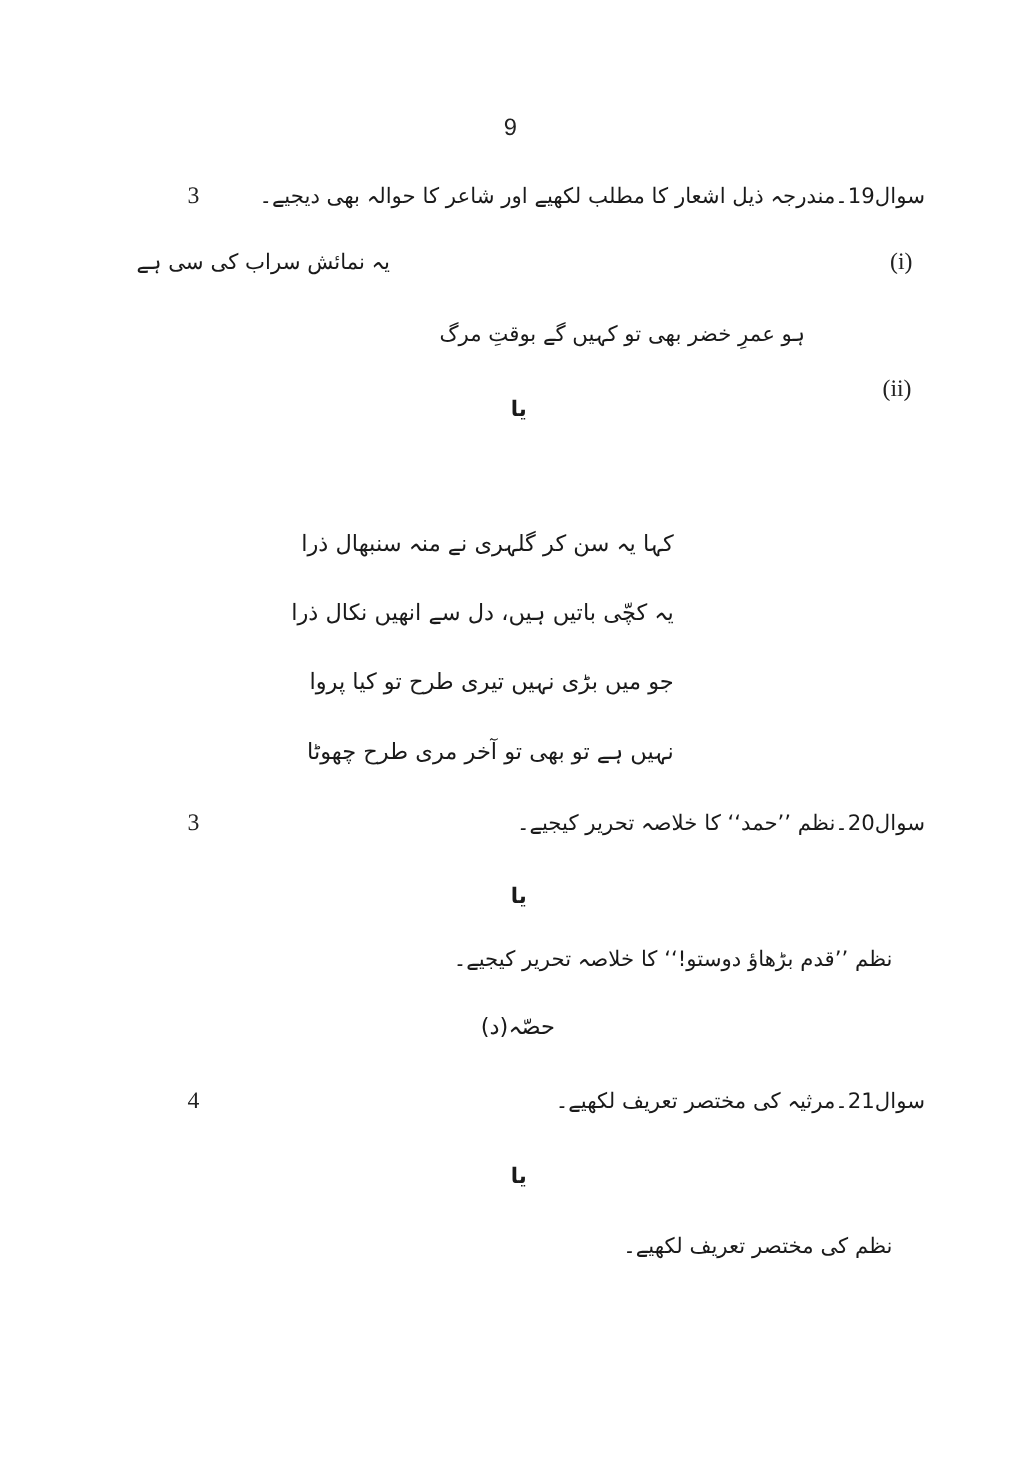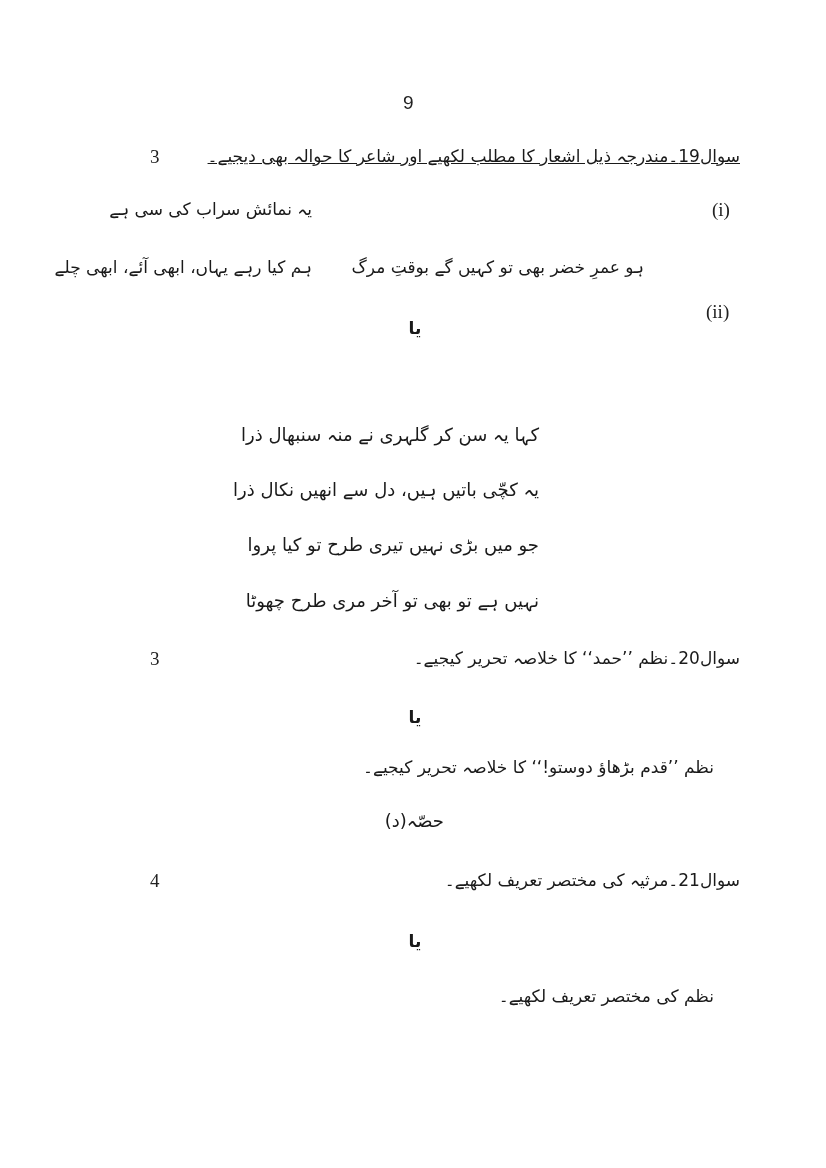--- a/index.html
+++ b/index.html
@@ -74,28 +74,27 @@
   }
 </style>
 </head>
 <body>
 
 <div class="page">
 
   <div class="page-number">9</div>
 
   <div class="marks" style="top:146px;">3</div>
-  <div class="ur q-line" style="top:146px;text-decoration:underline;">سوال19۔مندرجہ ذیل اشعار کا مطلب لکھیے اور شاعر کا حوالہ بھی دیجیے۔</div>
+  <div class="ur q-line" style="top:146px;">سوال19۔مندرجہ ذیل اشعار کا مطلب لکھیے اور شاعر کا حوالہ بھی دیجیے۔</div>
 
   <div class="roman" style="left:712px; top:199px;">(i)</div>
   <div class="ur verse" style="right:514px; top:199px;">یہ نمائش سراب کی سی ہے</div>
 
   <div class="roman" style="left:706px; top:257px;margin-top:44px;">(ii)</div>
   <div class="ur verse" style="right:182px; top:257px;">ہو عمرِ خضر بھی تو کہیں گے بوقتِ مرگ</div>
-  <div class="ur verse" style="right:514px; top:257px;">ہم کیا رہے یہاں، ابھی آئے، ابھی چلے</div>
 
   <div class="ur ya" style="top:318px;">یا</div>
 
 
   <div class="ur poem-line" style="top:424px;">کہا یہ سن کر گلہری نے منہ سنبھال ذرا</div>
   <div class="ur poem-line" style="top:479px;">یہ کچّی باتیں ہیں، دل سے انھیں نکال ذرا</div>
   <div class="ur poem-line" style="top:534px;">جو میں بڑی نہیں تیری طرح تو کیا پروا</div>
   <div class="ur poem-line" style="top:590px;">نہیں ہے تو بھی تو آخر مری طرح چھوٹا</div>
 
   <div class="marks" style="top:648px;">3</div>

